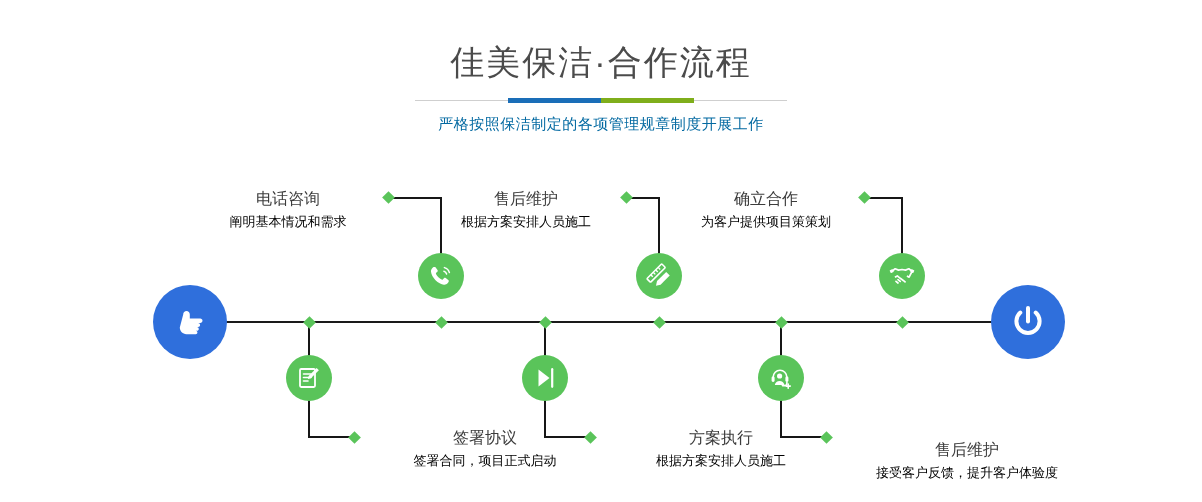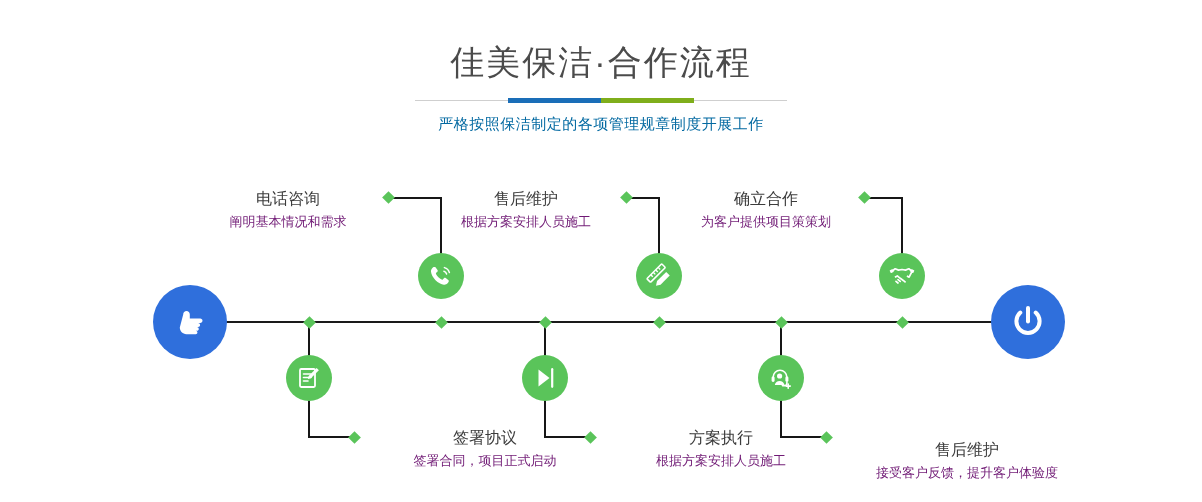--- a/index.html
+++ b/index.html
@@ -61,21 +61,21 @@
 
   
   .diamond{
     position:absolute;width:9px;height:9px;background:#5ac45a;
     transform:rotate(45deg);z-index:2;
   }
 
   
   .lbl{position:absolute;z-index:4;}
   .lbl .t{font-size:16px;color:#3c3c3c;line-height:22px;white-space:nowrap;}
-  .lbl .s{font-size:13px;color:#701a75;line-height:20px;white-space:nowrap;margin-top:2px;}
+  .lbl .s{font-size:13px;color:#000000;line-height:20px;white-space:nowrap;margin-top:2px;}
   .lbl.above{text-align:center;}
   .lbl.below{text-align:center;}
 </style>
 </head>
 <body>
 
 <div class="stage">
 
   <div class="header">
     <div class="title">佳美保洁·合作流程</div>

